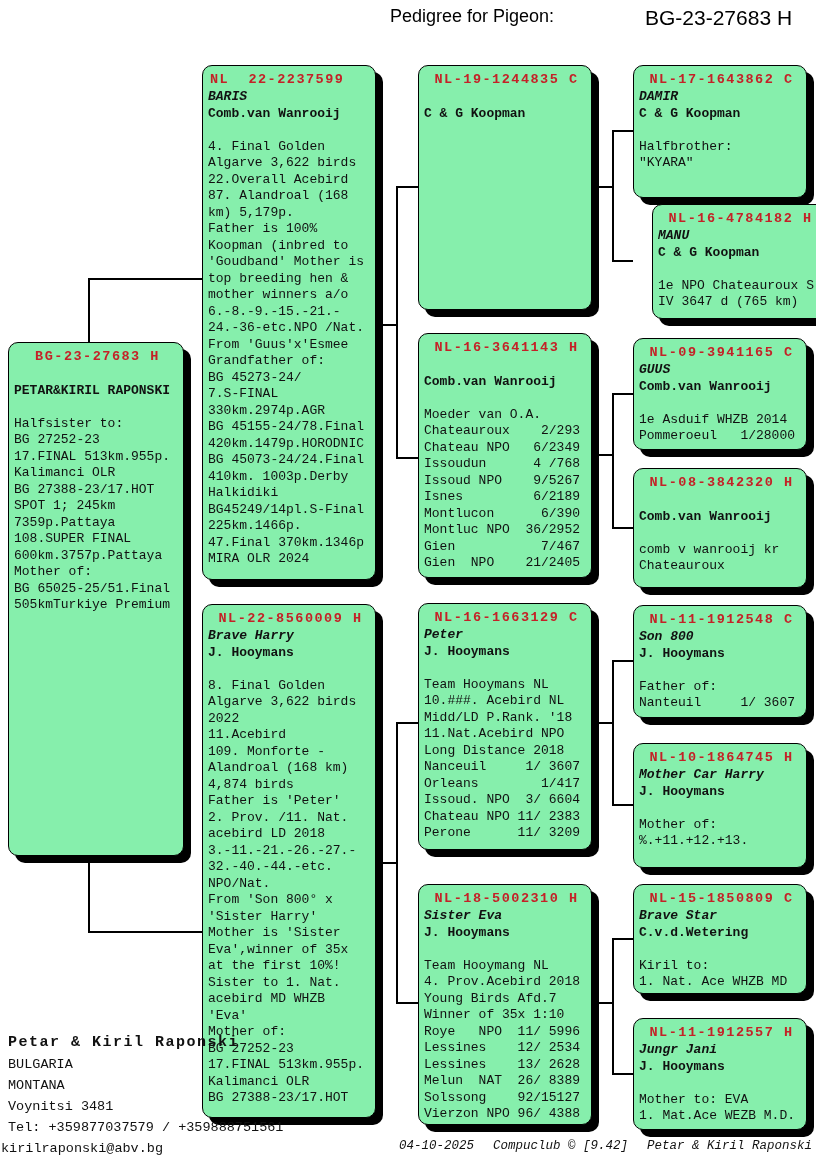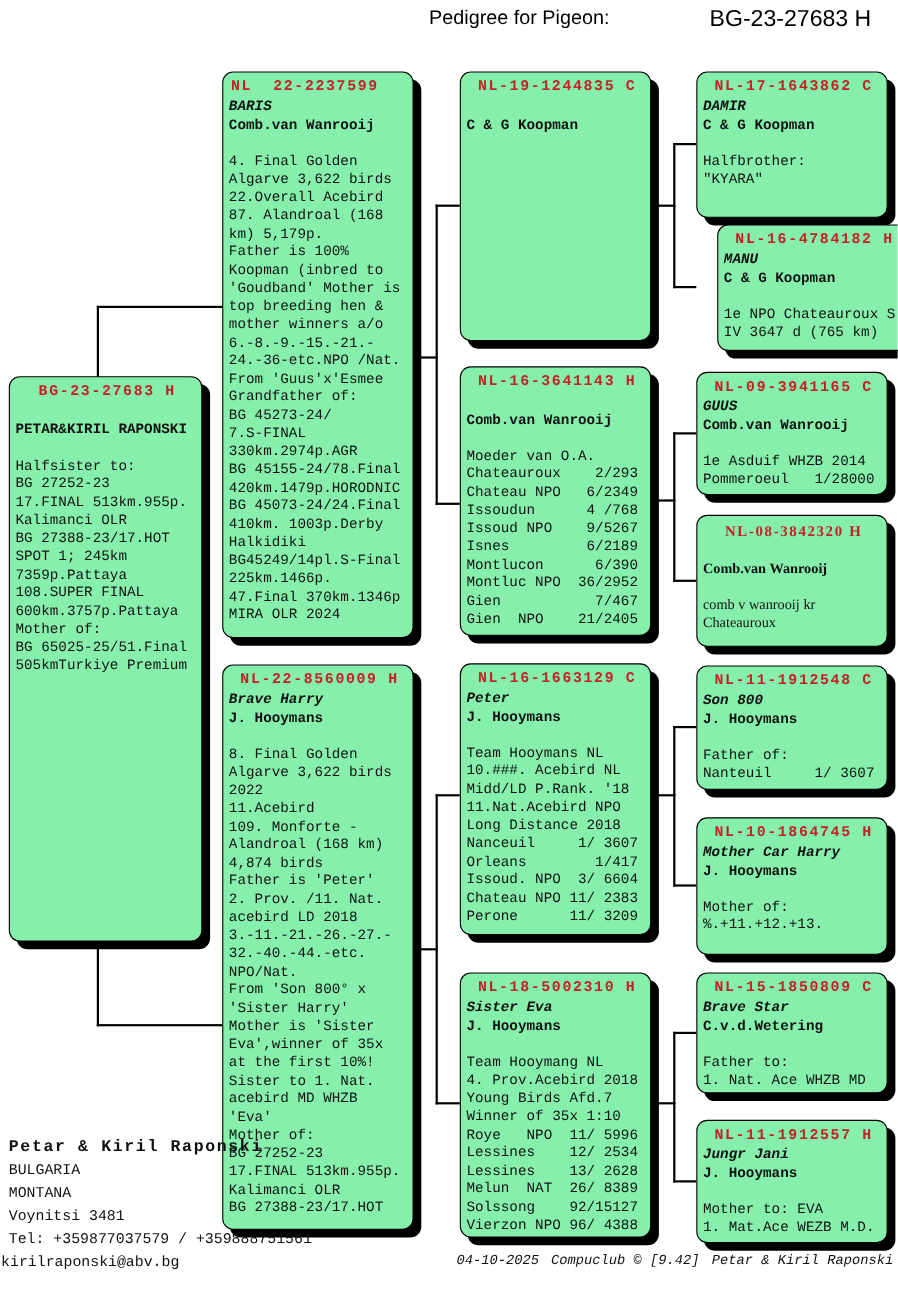--- a/index.html
+++ b/index.html
@@ -27,21 +27,21 @@
   .b0{left:8px;  top:342px; width:176px;height:514px;}
   .b1{left:202px;top:65px;  width:174px;height:515px;}
   .b2{left:202px;top:604px; width:174px;height:514px;}
   .b3{left:418px;top:65px;  width:174px;height:245px;}
   .b4{left:418px;top:333px; width:174px;height:245px;}
   .b5{left:418px;top:603px; width:174px;height:247px;}
   .b6{left:418px;top:884px; width:174px;height:241px;}
   .b7{left:633px;top:65px;  width:174px;height:133px;}
   .b8{left:652px;top:204px; width:174px;height:115px;}
   .b9{left:633px;top:338px; width:174px;height:112px;}
-  .b10{left:633px;top:468px;width:174px;height:120px;font-family:Liberation Serif, serif;}
+  .b10{left:633px;top:468px;width:174px;height:120px;}
   .b11{left:633px;top:605px;width:174px;height:113px;}
   .b12{left:633px;top:743px;width:174px;height:125px;}
   .b13{left:633px;top:884px;width:174px;height:110px;}
   .b14{left:633px;top:1018px;width:174px;height:112px;}
   
   .cl{position:absolute;background:#000;z-index:1;}
   .l1{left:88px;top:278px;width:2px;height:66px;}
   .l2{left:88px;top:278px;width:114px;height:2px;}
   .l3{left:88px;top:856px;width:2px;height:77px;}
   .l4{left:88px;top:931px;width:114px;height:2px;}
@@ -68,21 +68,21 @@
   .l25{left:592px;top:1002px;width:22px;height:2px;}
   .l26{left:612px;top:938px;width:2px;height:137px;}
   .l27{left:612px;top:938px;width:21px;height:2px;}
   .l28{left:612px;top:1073px;width:21px;height:2px;}
   
   .owner{position:absolute;left:8px;top:1032px;z-index:3;}
   .owner-name{font-weight:bold;font-size:15px;letter-spacing:1.5px;line-height:22px;white-space:pre;}
   .owner-line{font-size:13.5px;line-height:21px;white-space:pre;}
   .owner-line.email{margin-left:-7px;font-family:Liberation Mono, monospace;}
   
-  .footer{position:absolute;right:4px;top:1139px;z-index:3;font-size:12.5px;font-style:italic;white-space:pre;display:flex;gap:11px;}
+  .footer{position:absolute;right:4px;top:1139px;z-index:3;font-size:12.5px;font-style:italic;white-space:pre;display:flex;gap:19px;}
 </style>
 </head>
 <body>
 
 <span class="title-label">Pedigree for Pigeon:</span>
 <span class="title-ring">BG-23-27683 H</span>
 
 <i class="cl l1"></i>
 <i class="cl l2"></i>
 <i class="cl l3"></i>
@@ -159,21 +159,21 @@
 <div class="pbox b11">
   <div class="phead">NL-11-1912548 C</div>
   <div class="pbody"><div><span class="s2">Son 800</span></div><div><span class="s1">J. Hooymans</span></div><div><span class="s0"> </span></div><div><span class="s0">Father of:</span></div><div><span class="s0">Nanteuil     1/ 3607</span></div></div>
 </div>
 <div class="pbox b12">
   <div class="phead">NL-10-1864745 H</div>
   <div class="pbody"><div><span class="s2">Mother Car Harry</span></div><div><span class="s1">J. Hooymans</span></div><div><span class="s0"> </span></div><div><span class="s0">Mother of:</span></div><div><span class="s0">%.+11.+12.+13.</span></div></div>
 </div>
 <div class="pbox b13">
   <div class="phead">NL-15-1850809 C</div>
-  <div class="pbody"><div><span class="s2">Brave Star</span></div><div><span class="s1">C.v.d.Wetering</span></div><div><span class="s0"> </span></div><div><span class="s0">Father to:</span></div><div><span class="s0">1. Nat. Ace WHZB MD</span></div></div>
+  <div class="pbody"><div><span class="s2">Brave Star</span></div><div><span class="s1">C.v.d.Wetering</span></div><div><span class="s0"> </span></div><div><span class="s0">Kiril to:</span></div><div><span class="s0">1. Nat. Ace WHZB MD</span></div></div>
 </div>
 <div class="pbox b14">
   <div class="phead">NL-11-1912557 H</div>
   <div class="pbody"><div><span class="s2">Jungr Jani</span></div><div><span class="s1">J. Hooymans</span></div><div><span class="s0"> </span></div><div><span class="s0">Mother to: EVA</span></div><div><span class="s0">1. Mat.Ace WEZB M.D.</span></div></div>
 </div>
 
 <div class="owner">
   <div class="owner-name">Petar &amp; Kiril Raponski</div>
   <div class="owner-line">BULGARIA</div>
   <div class="owner-line">MONTANA</div>

